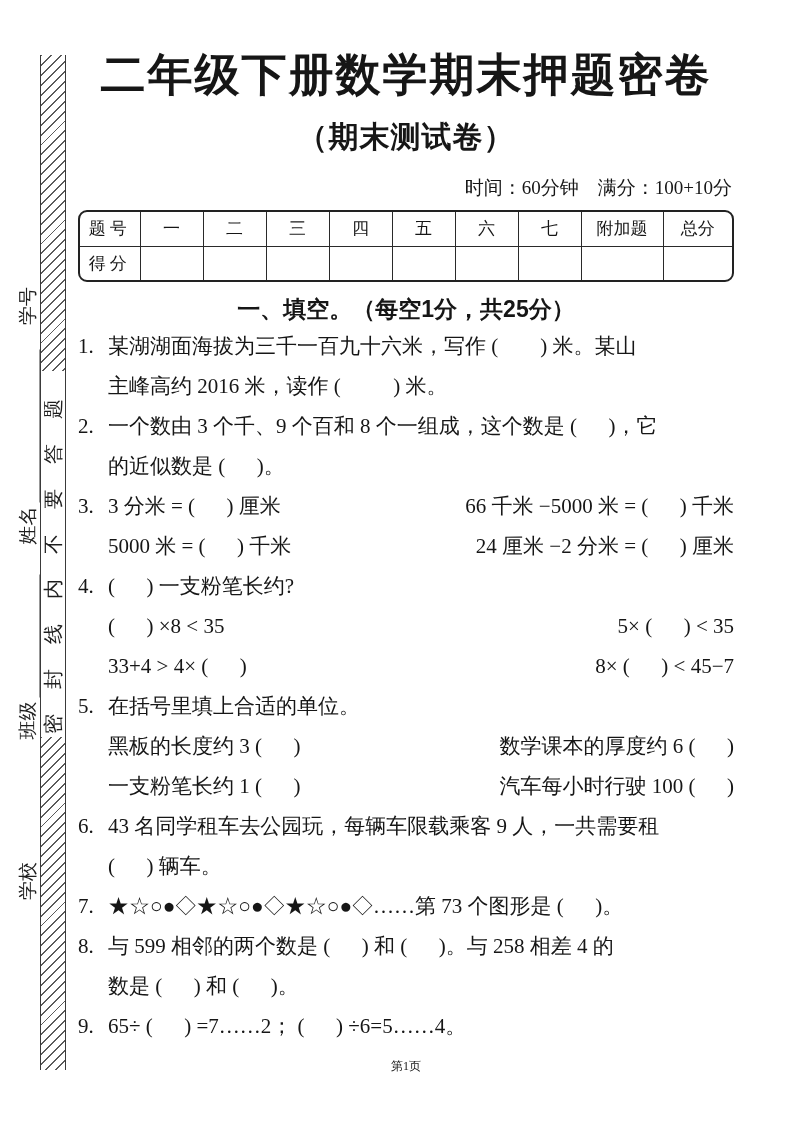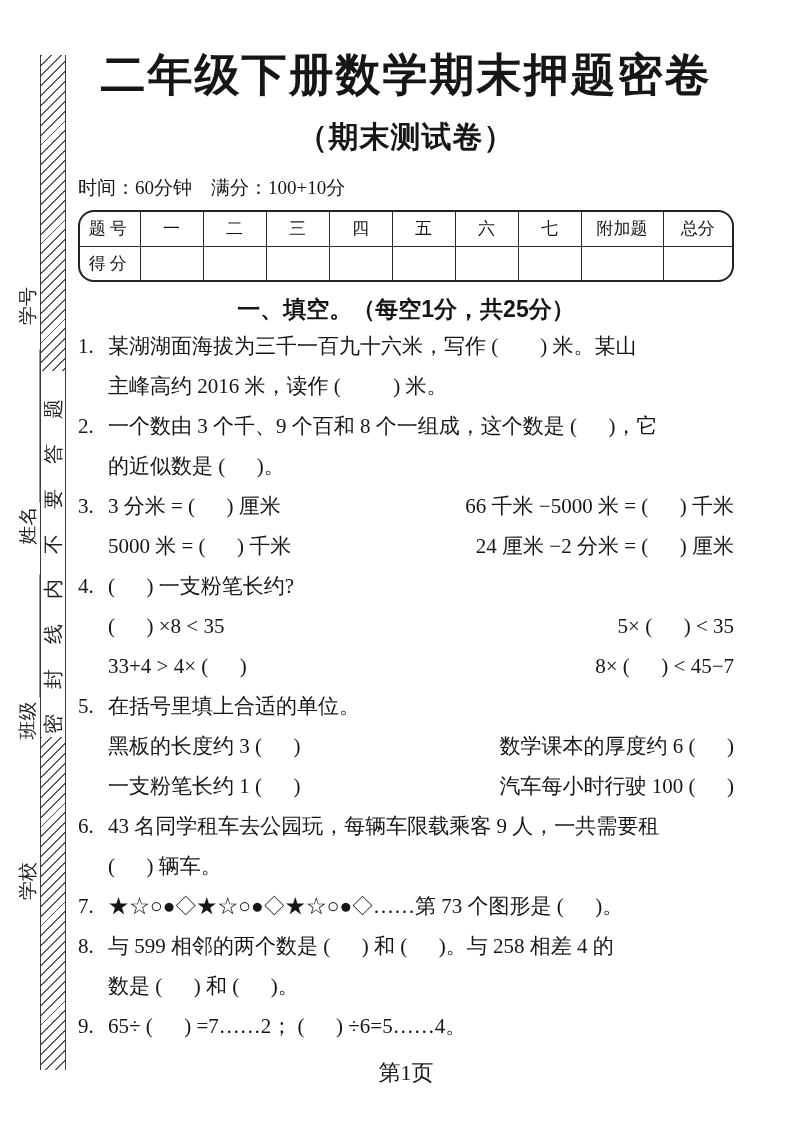--- a/index.html
+++ b/index.html
@@ -30,24 +30,24 @@
   .fi-banji { width:165px; left:-57px; top:642px; }
   .fi-xuexiao { width:140px; left:-44px; top:815px; }
 
   
   .content { position:absolute; left:78px; top:32px; width:656px; height:1060px; }
 
   .title { margin-top:14px; text-align:center; font-size:45px; line-height:58px;
            font-weight:bold; letter-spacing:2px; }
   .subtitle { margin-top:10px; text-align:center; font-size:30px; line-height:46px;
               font-weight:bold; letter-spacing:1px; }
-  .meta { margin-top:16px; text-align:left; font-size:19px; line-height:24px;
+  .meta { margin-top:16px; text-align:right; font-size:19px; line-height:24px;
           padding-right:2px; white-space:pre-wrap; }
 
-  .table-wrap { margin-top:10px; border:2px solid #222; border-radius:16px;
+  .table-wrap { margin-top:10px; border:2px solid #222; border-radius:9px;
                 overflow:hidden; }
   table.score { width:100%; border-collapse:collapse; border-style:hidden;
                 table-layout:fixed; }
   table.score td, table.score th { border:1.5px solid #2a2a2a; height:34px;
                 text-align:center; vertical-align:middle; font-size:17px;
                 font-weight:normal; }
   .spaced { letter-spacing:4px; }
 
   .heading { margin-top:12px; font-family:"Liberation Sans", sans-serif;
              font-weight:bold; font-size:23px; line-height:30px;text-align:center; }
@@ -57,21 +57,21 @@
   .qnum { flex:0 0 30px; }
   .q-body { flex:1; }
   .cont { padding-left:30px; }
   .cols { display:flex;justify-content:space-between; }
   .colA { display:inline-block; }
   .w255 .colA { min-width:255px; }
   .w350 .colA { min-width:350px; }
   .w300 .colA { min-width:300px; }
 
   .footer { position:absolute; top:1026px; left:0; width:100%;
-            text-align:center; font-size:22px; }
+            text-align:center; font-size:12px; }
 </style>
 </head>
 <body>
 
 <div class="seal-area">
   <div class="info-item fi-xuehao">
     <span>学号</span>
     <span class="u-line"></span>
   </div>
   <div class="info-item fi-xingming">

